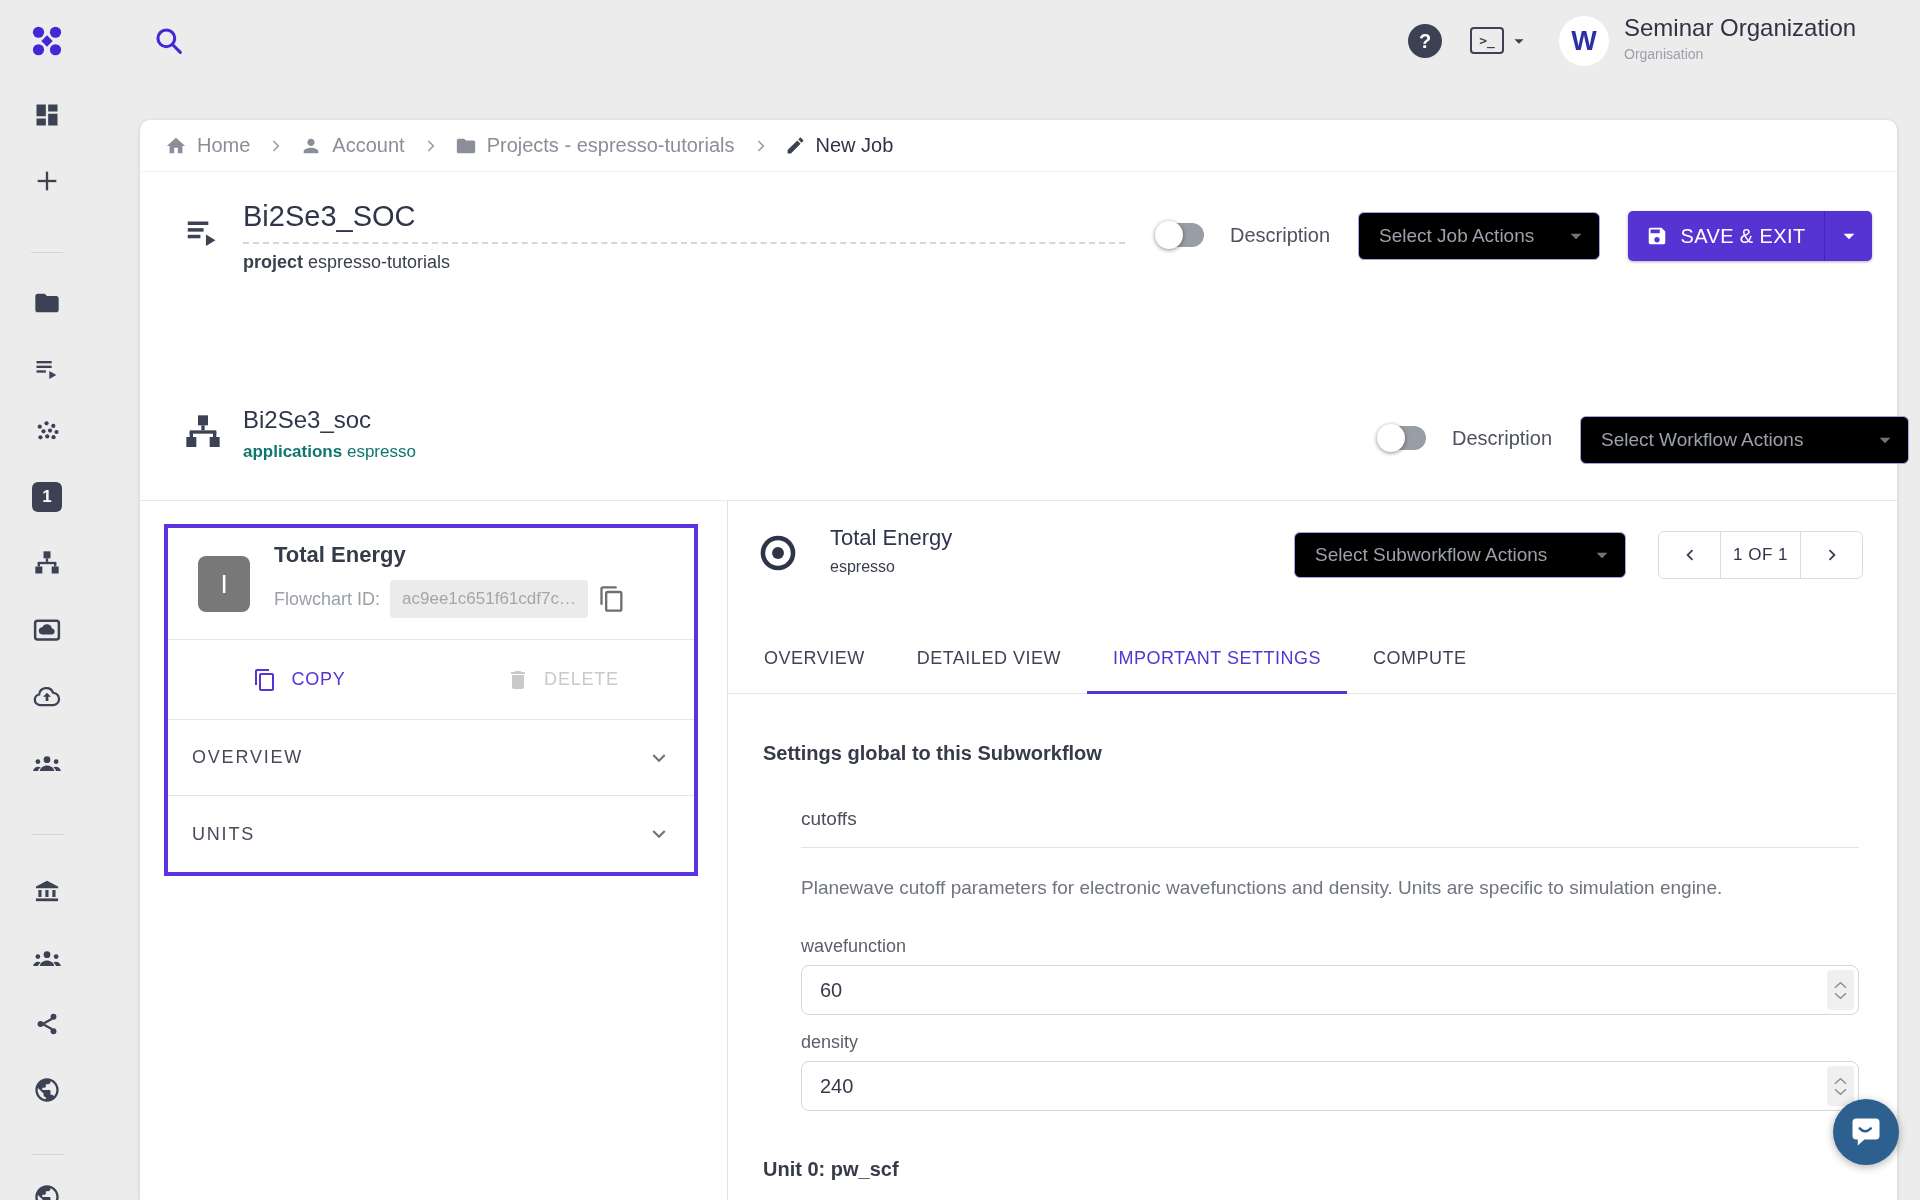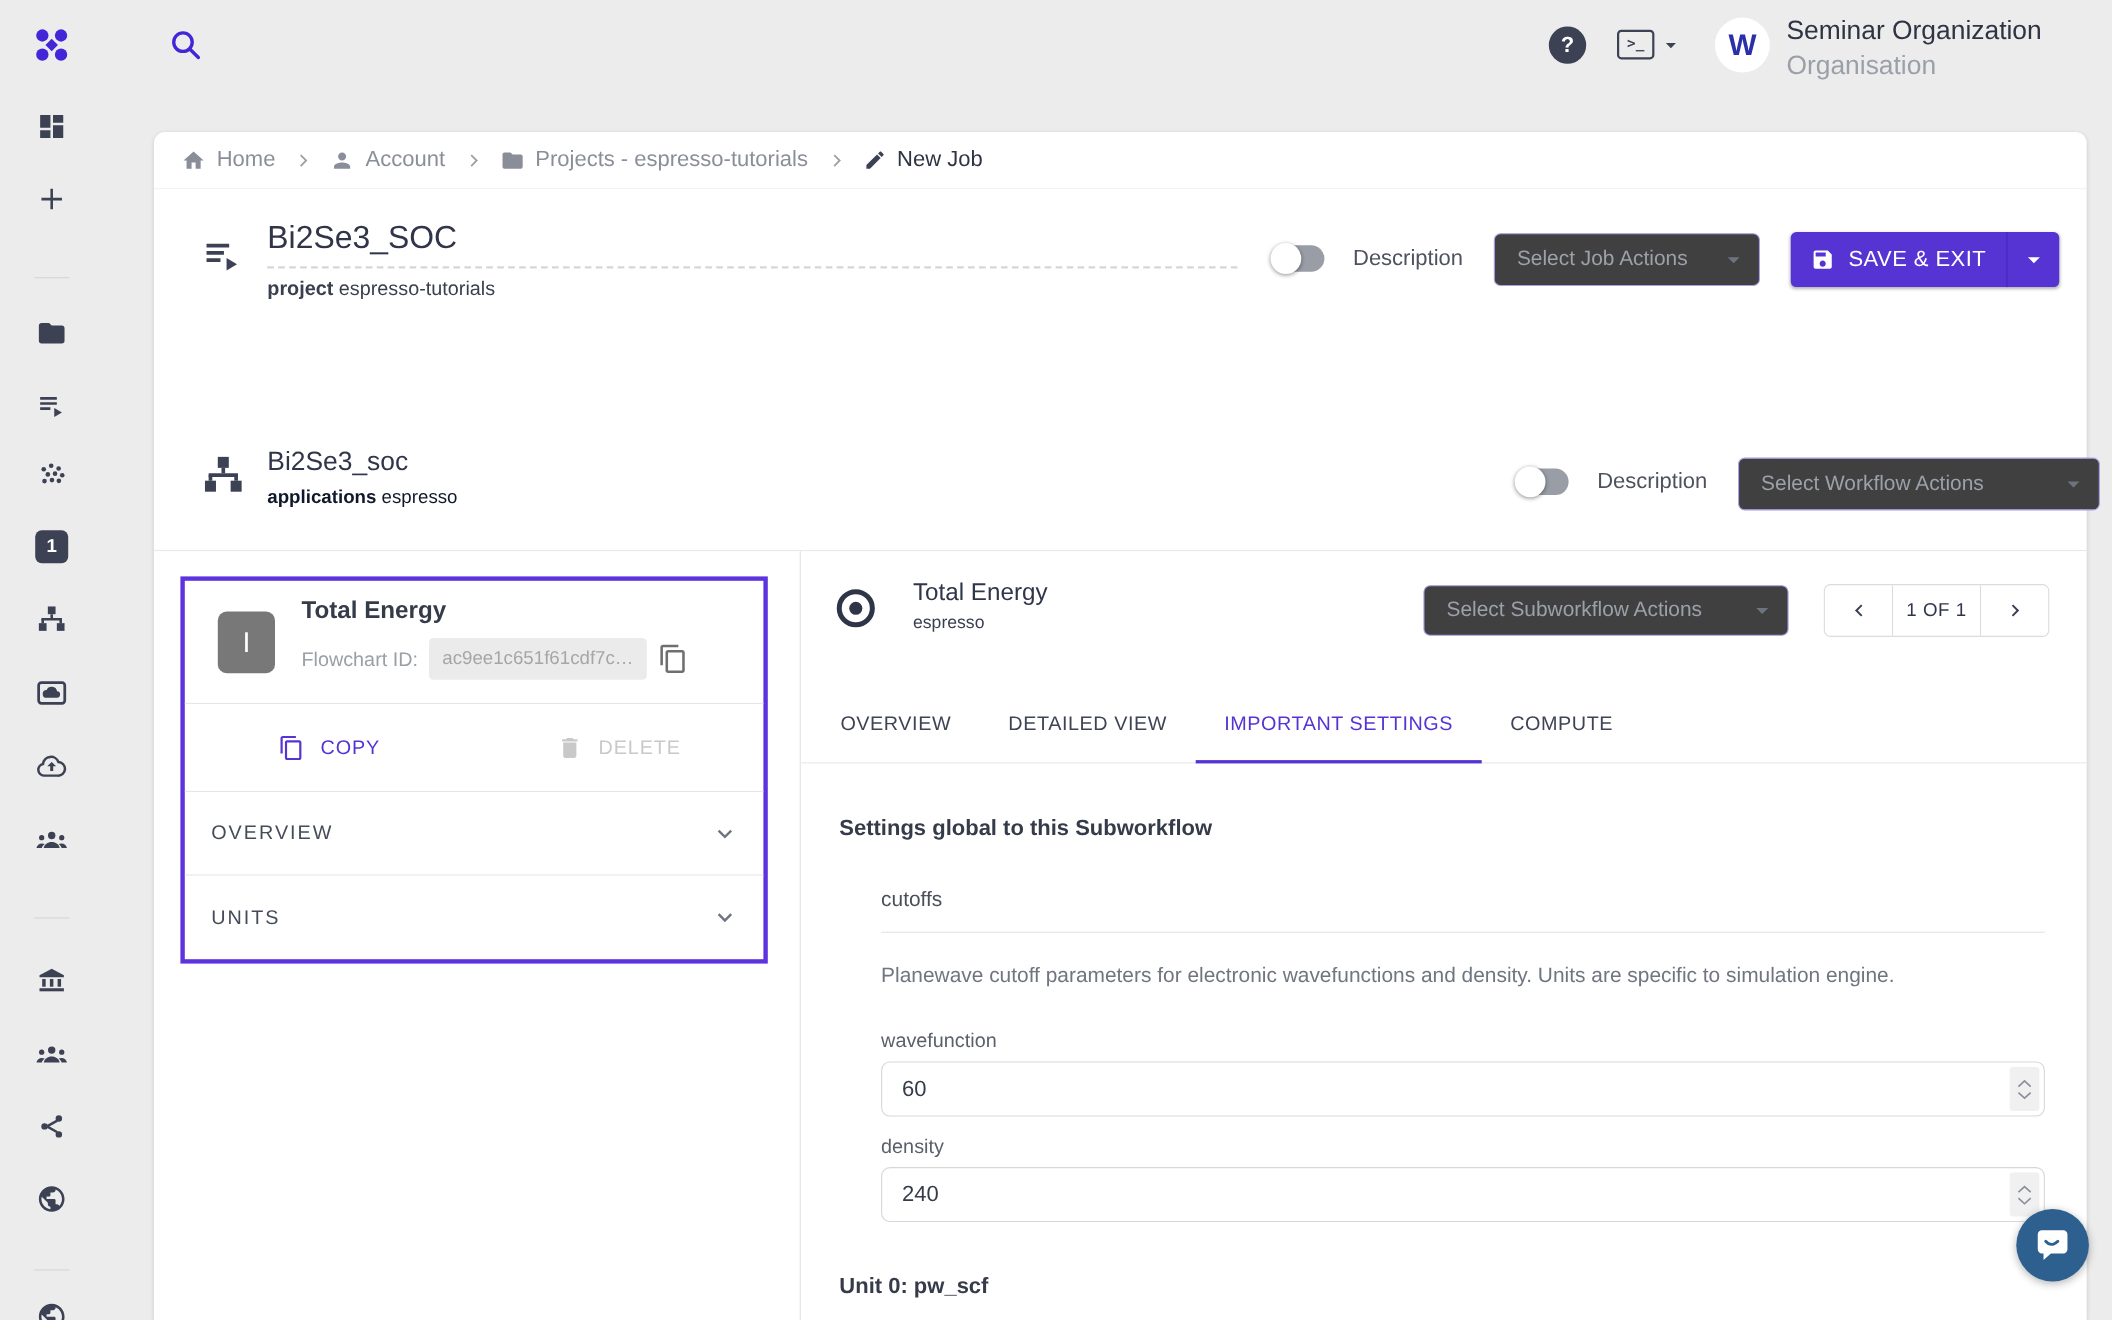--- a/index.html
+++ b/index.html
@@ -23,21 +23,21 @@
     font-size:20px; font-weight:bold; cursor:pointer; }
   .terminal-btn { position:absolute; left:1470px; top:27px; display:flex; align-items:center; gap:4px;
     color:#3c4154; cursor:pointer; }
   .terminal-frame { width:34px; height:27px; border:2.5px solid #3c4154; border-radius:4px;
     display:flex; align-items:center; justify-content:center; font-size:13px; font-weight:bold;
     font-family:"DejaVu Sans Mono", monospace; letter-spacing:0; }
   .avatar { position:absolute; left:1559px; top:16px; width:50px; height:50px; border-radius:50%;
     background:#fff; display:flex; align-items:center; justify-content:center;
     color:#2b2fa8; font-size:27px; font-weight:bold; cursor:pointer; }
   .org-name { position:absolute; left:1624px; top:14px; font-size:24px; color:#2f3342; cursor:pointer; }
-  .org-type { position:absolute; left:1624px; top:46px; font-size:24px; color:#9b9fa8; }
+  .org-type { position:absolute; left:1624px; top:46px; font-size:14px; color:#9b9fa8; }
 
   
   .main-card { position:absolute; left:140px; top:120px; width:1757px; height:1080px;
     background:#fff; border-radius:10px 10px 0 0; box-shadow:0 1px 4px rgba(0,0,0,.14); }
 
   
   .breadcrumb { position:absolute; left:0; top:0; right:0; height:52px; display:flex; align-items:center;
     padding-left:25px; gap:15px; border-bottom:1px solid #f2f2f2; }
   .crumb { display:flex; align-items:center; gap:10px; color:#8a8e99; font-size:20px; cursor:pointer; }
   .crumb.current { color:#2f3342; font-weight:500; cursor:default; }
@@ -48,21 +48,21 @@
   .job-title { position:absolute; left:103px; top:80px; font-size:29px; font-weight:500; color:#30354a; }
   .job-dashed { position:absolute; left:103px; top:100px; width:882px; height:24px;
     border-bottom:2px dashed #d6d6d6; }
   .job-project { position:absolute; left:103px; top:132px; font-size:18px; color:#3a3f4e; }
   .bold-label { font-weight:700; }
   .toggle { position:relative; width:46px; height:24px; border-radius:12px; background:#999da5; cursor:pointer; }
   .toggle .knob { position:absolute; left:-3px; top:-2px; width:28px; height:28px; border-radius:50%;
     background:#fff; box-shadow:0 1px 4px rgba(0,0,0,.45); }
   .toggle-label { font-size:20px; color:#4d525e; }
   .job-toggle-wrap { position:absolute; left:1018px; top:103px; display:flex; align-items:center; gap:26px; }
-  .select-box { display:flex; align-items:center; justify-content:space-between; background:#404040;
+  .select-box { display:flex; align-items:center; justify-content:space-between; background:#000000;
     border:1px solid #ab9ee7; border-radius:6px; color:#9ba0a9; font-size:19px;
     padding:0 10px 0 20px; cursor:pointer; }
   .job-actions { position:absolute; left:1218px; top:92px; width:242px; height:48px; }
   .save-btn { position:absolute; left:1488px; top:91px; width:244px; height:50px; background:#5634d3;
     border-radius:5px; display:flex; align-items:stretch; color:#fff; cursor:pointer;
     box-shadow:0 1px 3px rgba(0,0,0,.3); }
   .save-main { flex:1; display:flex; align-items:center; justify-content:center; gap:12px;
     font-size:20px; font-weight:500; letter-spacing:.4px; }
   .save-caret { width:48px; display:flex; align-items:center; justify-content:center;
     border-left:1px solid #4527b8; }
@@ -71,21 +71,21 @@
   .steps { position:absolute; left:0; top:180px; right:0; height:83px; display:flex;
     border-bottom:1px solid #e9e9e9; }
   .step { flex:1; display:flex; align-items:center; justify-content:center; font-size:20px;
     font-weight:500; letter-spacing:.6px; color:#3f4455; cursor:pointer; position:relative; }
   .step.active { color:#5634d3; }
   .step.active::after { content:""; position:absolute; left:0; right:0; bottom:-1px; height:4px; background:#5634d3; }
 
   
   .wf-icon { position:absolute; left:43px; top:292px; color:#3c4154; }
   .wf-title { position:absolute; left:103px; top:286px; font-size:24px; font-weight:500; color:#30354a; }
-  .wf-sub { position:absolute; left:103px; top:322px; font-size:17px; color:#0f172a; }
+  .wf-sub { position:absolute; left:103px; top:322px; font-size:17px; color:#0f766e; }
   .wf-toggle-wrap { position:absolute; left:1240px; top:306px; display:flex; align-items:center; gap:26px; }
   .wf-actions { position:absolute; left:1440px; top:296px; width:329px; height:48px; }
 
   
   .content-topline { position:absolute; left:0; right:0; top:380px; height:1px; background:#e9e9e9; }
   .content-vline { position:absolute; left:587px; top:381px; bottom:0; width:1px; background:#e3e3e3; }
 
   
   .unit-card { position:absolute; left:24px; top:404px; width:534px; height:352px;
     border:4px solid #5d33e0; background:#fff; }

